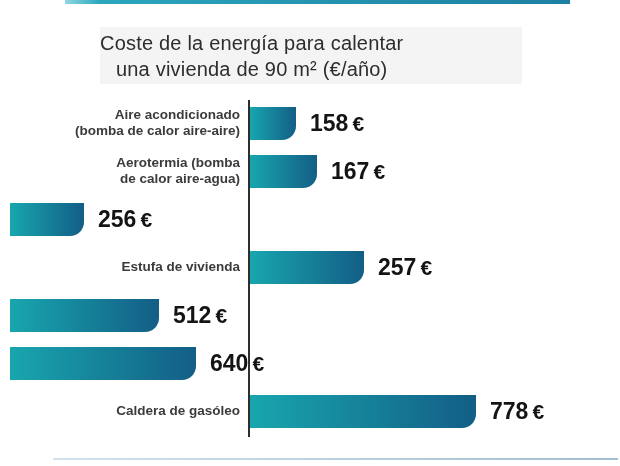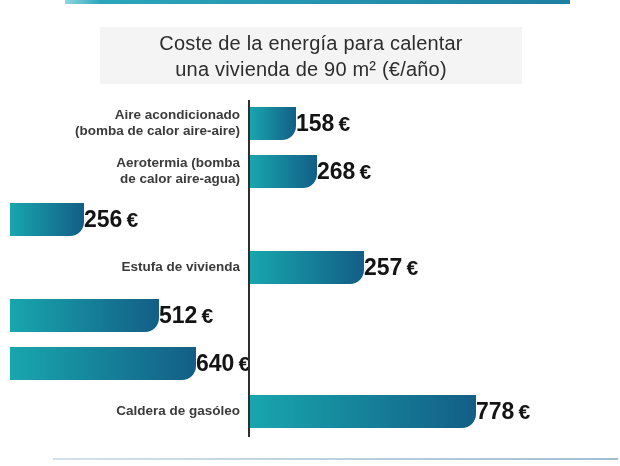--- a/index.html
+++ b/index.html
@@ -6,42 +6,42 @@
   .stage{
     position:relative;width:620px;height:466px;background:#ffffff;overflow:hidden;
     font-family:"Liberation Sans", sans-serif;
   }
   .top-rule{
     position:absolute;left:65px;top:0;width:505px;height:4px;
     background:linear-gradient(90deg,#8fd6e0 0%,#2ba6bc 7%,#1e7fa2 100%);
   }
   .title-band{
     position:absolute;left:100px;top:27px;width:422px;height:57px;
-    background:#f4f4f5;display:flex;align-items:center;justify-content:center;
+    background:#f4f4f5;display:flex;align-items:center;
   }
   .title-text{
     white-space:pre-line;text-align:center;color:#2d2d2d;
     font-size:20px;line-height:26px;font-weight:normal;letter-spacing:.2px;
   }
   .chart-area{position:absolute;left:0;top:99px;width:620px;}
   .axis-line{
     position:absolute;left:248px;top:1px;width:2px;height:337px;background:#2e2e2e;
   }
   .row{display:flex;align-items:center;height:48px;}
   .cat-label{
     width:240px;text-align:right;color:#3b3b3b;font-weight:bold;
     font-size:13.5px;line-height:16px;white-space:pre-line;
   }
   .bar-wrap{display:flex;align-items:center;margin-left:10px;}
   .bar{
     height:33px;border-radius:0 0 14px 0;
     background:linear-gradient(90deg,#18a6ae,#135e86);
   }
   .value{
-    margin-left:0;color:#141414;font-weight:bold;font-size:23px;
+    margin-left:14px;color:#141414;font-weight:bold;font-size:23px;
     display:flex;align-items:baseline;white-space:nowrap;
   }
   .euro{font-size:21px;margin-left:4px;}
   .bottom-rule{
     position:absolute;left:53px;top:458px;width:565px;height:2px;
     background:linear-gradient(90deg,#d3e2ec 0%,#b5cddc 60%,#9fbfd2 100%);
   }
 </style>
 </head>
 <body>
@@ -69,21 +69,21 @@
           </div>
       </div>
     </div>
 
     <div class="row">
       <div class="cat-label">Aerotermia (bomba
 de calor aire-agua)</div>
       <div class="bar-wrap">
         <div class="bar" style="width: 67px; background: linear-gradient(90deg, rgb(24, 166, 174), rgb(19, 94, 134));"></div>
         <div class="value">
-            <span>268</span>
+            <span>167</span>
             <span class="euro">€</span>
           </div>
       </div>
     </div>
 
     <div class="row">
       <div class="bar-wrap">
         <div class="bar" style="width: 74px; background: linear-gradient(90deg, rgb(24, 166, 174), rgb(19, 94, 134));"></div>
         <div class="value">
             <span>256</span>

